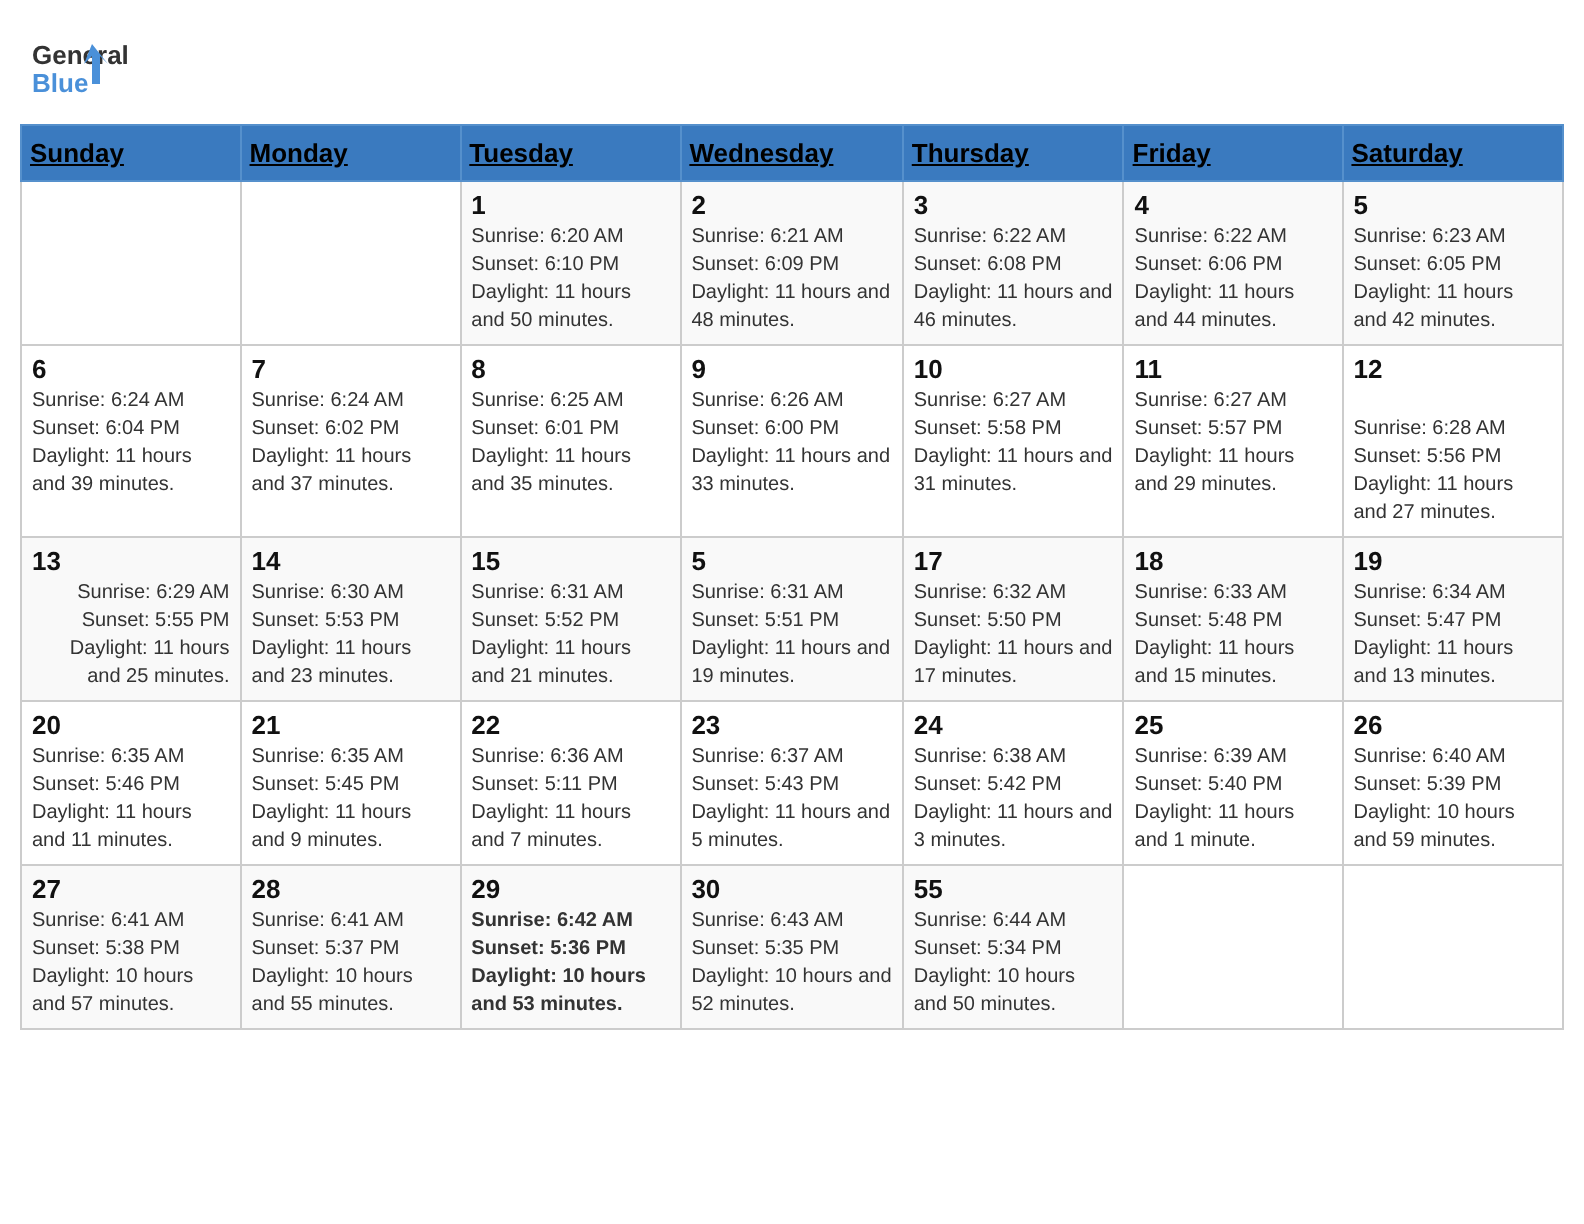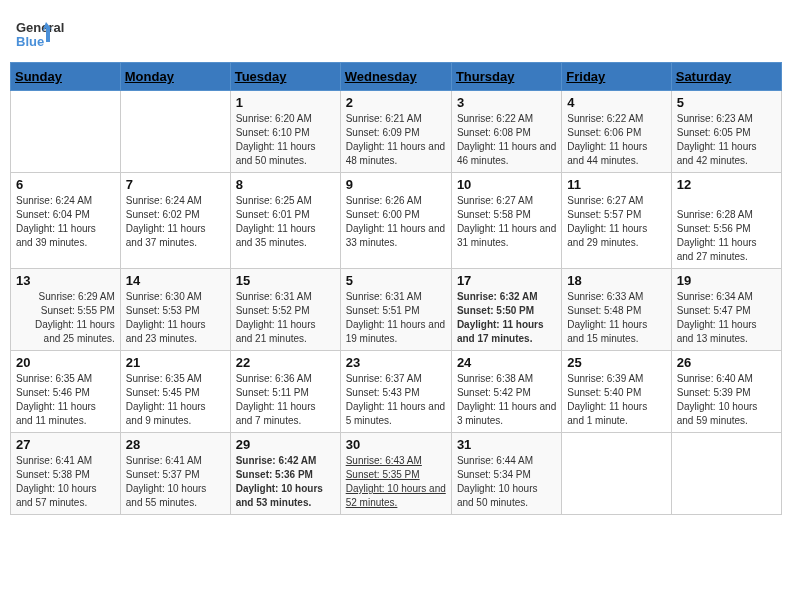--- a/index.html
+++ b/index.html
@@ -213,21 +213,21 @@
 Daylight: 11 hours and 21 minutes.</div>
         </td>
         <td>
           <div class="day-number">5</div>
           <div class="day-info" style="white-space: pre-line;">Sunrise: 6:31 AM
 Sunset: 5:51 PM
 Daylight: 11 hours and 19 minutes.</div>
         </td>
         <td>
           <div class="day-number">17</div>
-          <div class="day-info" style="white-space: pre-line; font-weight: bold;">Sunrise: 6:32 AM
+          <div class="day-info" style="white-space: pre-line;">Sunrise: 6:32 AM
 Sunset: 5:50 PM
 Daylight: 11 hours and 17 minutes.</div>
         </td>
         <td>
           <div class="day-number">18</div>
           <div class="day-info" style="white-space: pre-line;">Sunrise: 6:33 AM
 Sunset: 5:48 PM
 Daylight: 11 hours and 15 minutes.</div>
         </td>
         <td>
@@ -295,26 +295,26 @@
 Daylight: 10 hours and 55 minutes.</div>
         </td>
         <td>
           <div class="day-number">29</div>
           <div class="day-info" style="white-space: pre-line; font-weight: bold;">Sunrise: 6:42 AM
 Sunset: 5:36 PM
 Daylight: 10 hours and 53 minutes.</div>
         </td>
         <td>
           <div class="day-number">30</div>
-          <div class="day-info" style="white-space: pre-line; text-decoration: underline;">Sunrise: 6:43 AM
+          <div class="day-info" style="white-space: pre-line;">Sunrise: 6:43 AM
 Sunset: 5:35 PM
 Daylight: 10 hours and 52 minutes.</div>
         </td>
         <td>
-          <div class="day-number">31</div>
+          <div class="day-number">55</div>
           <div class="day-info" style="white-space: pre-line;">Sunrise: 6:44 AM
 Sunset: 5:34 PM
 Daylight: 10 hours and 50 minutes.</div>
         </td>
         <td class="empty-cell"></td>
         <td class="empty-cell"></td>
       </tr>
     </tbody>
 </table>
 

